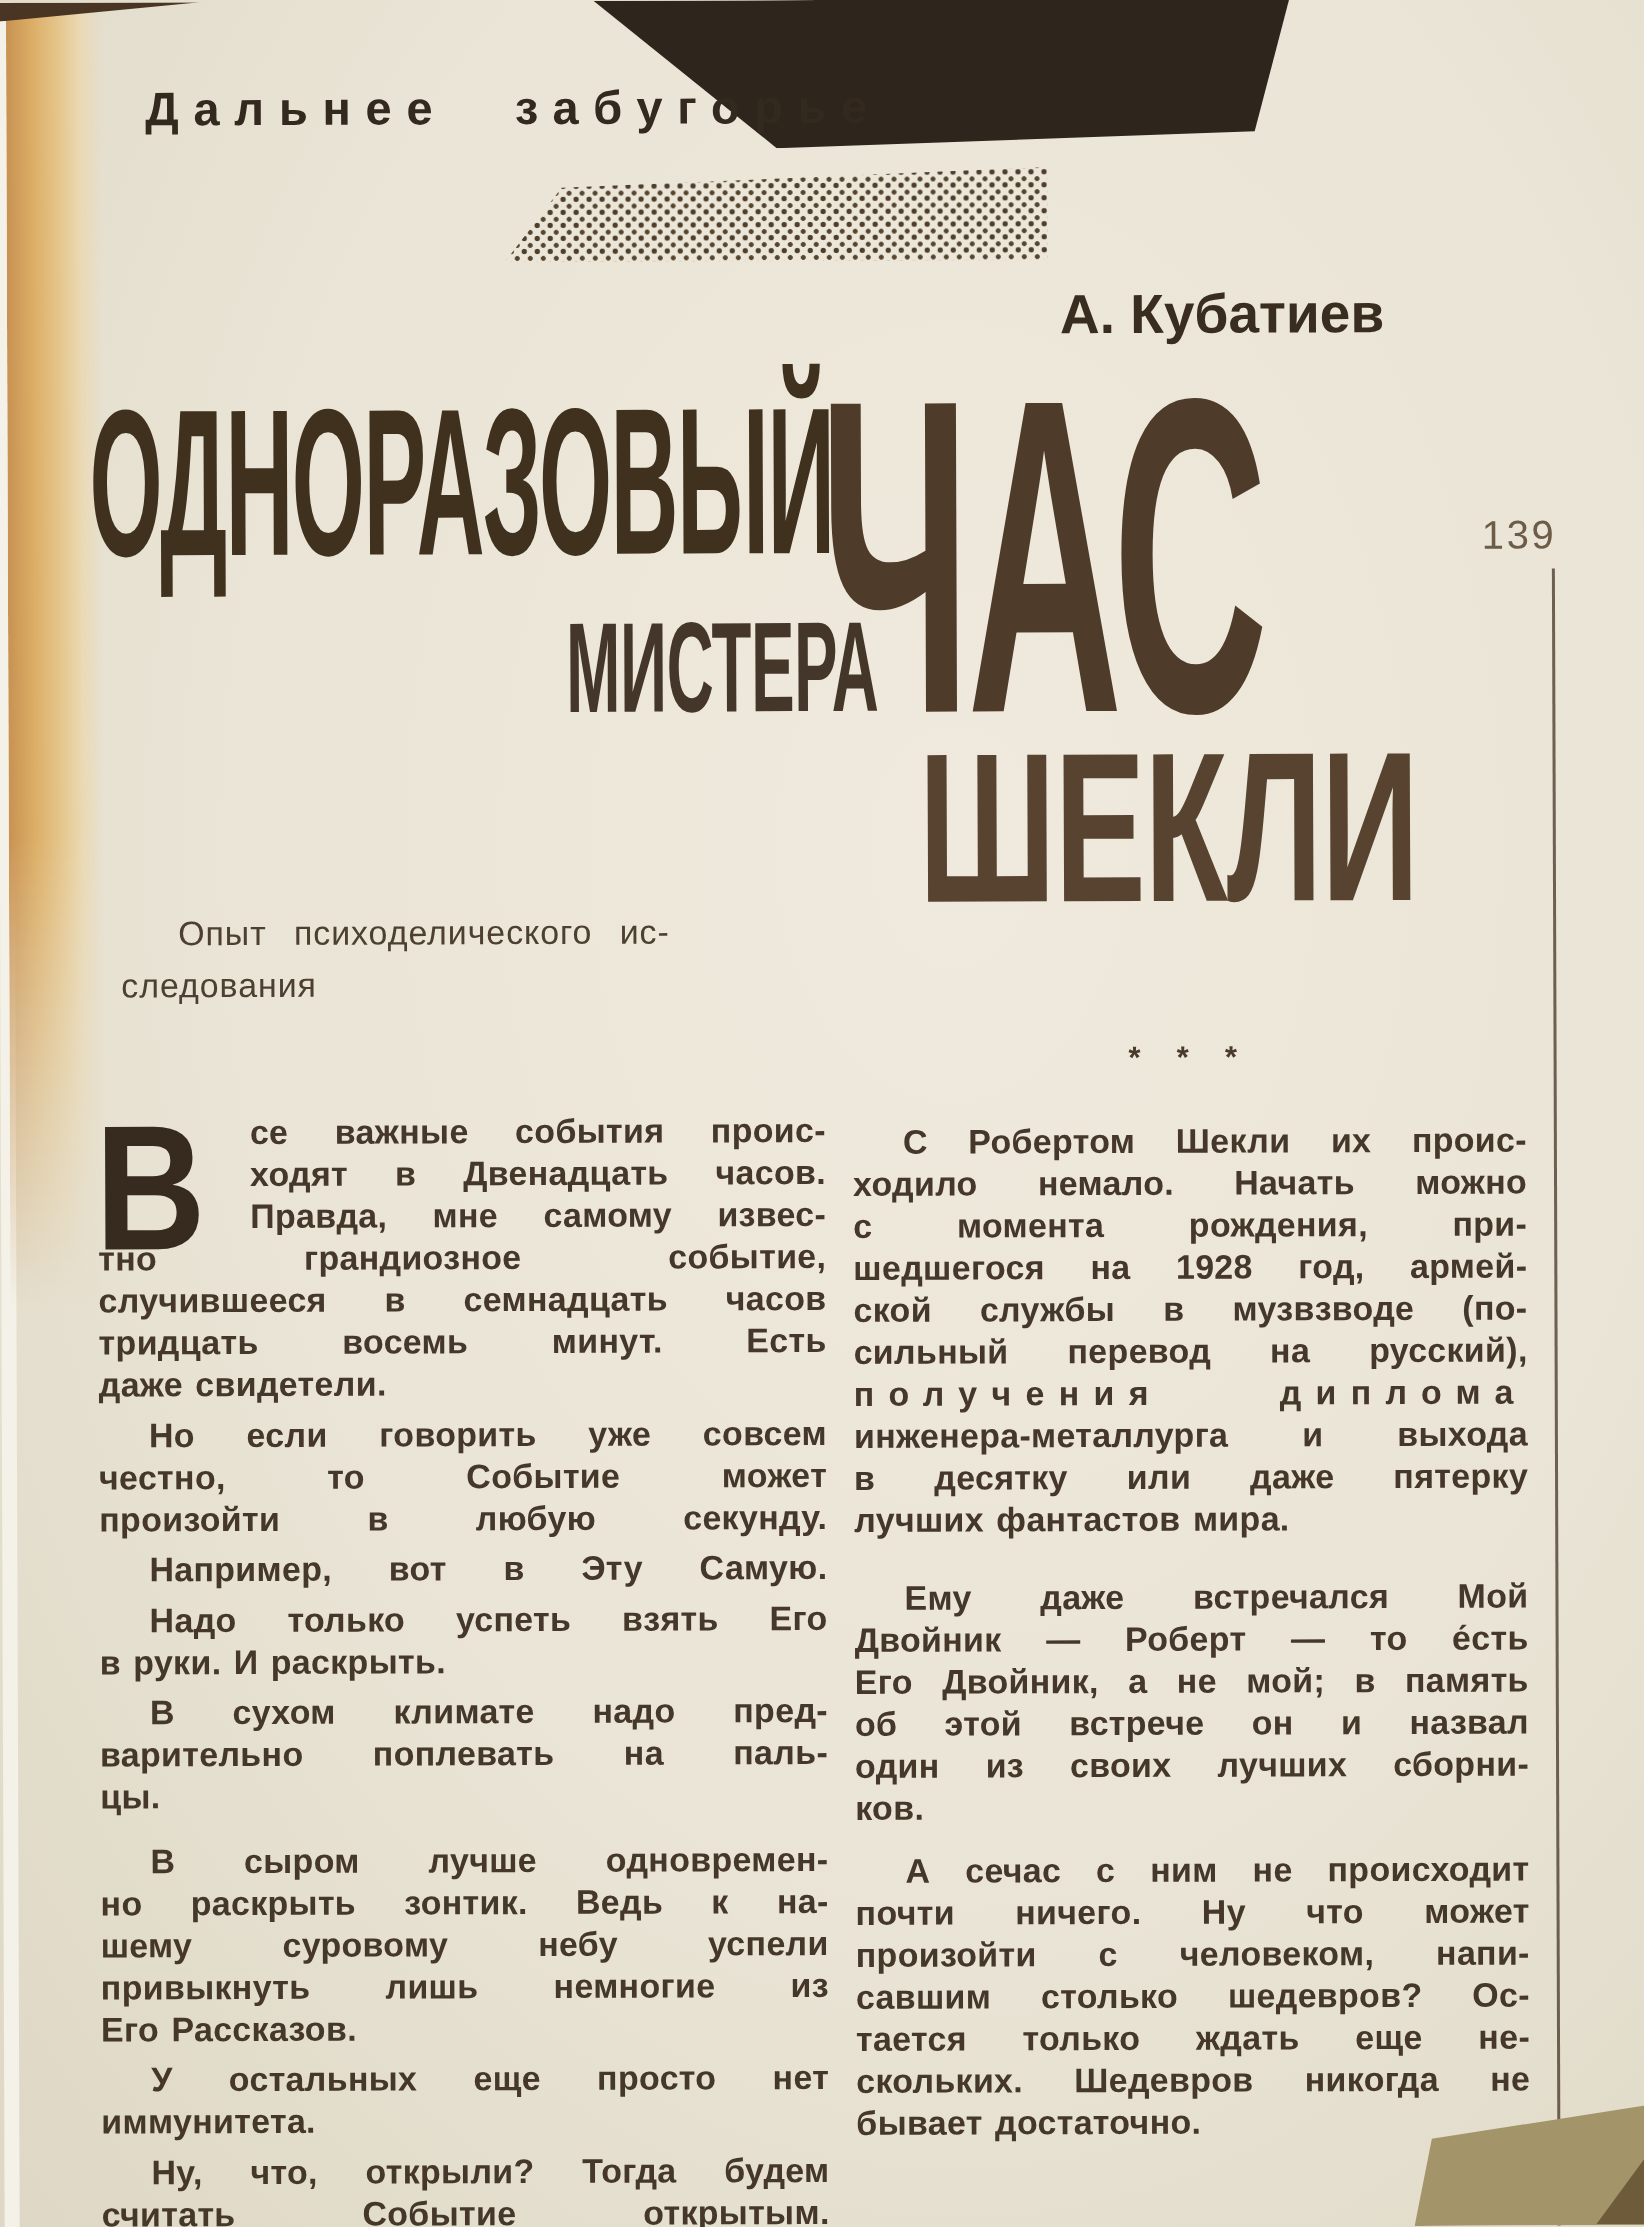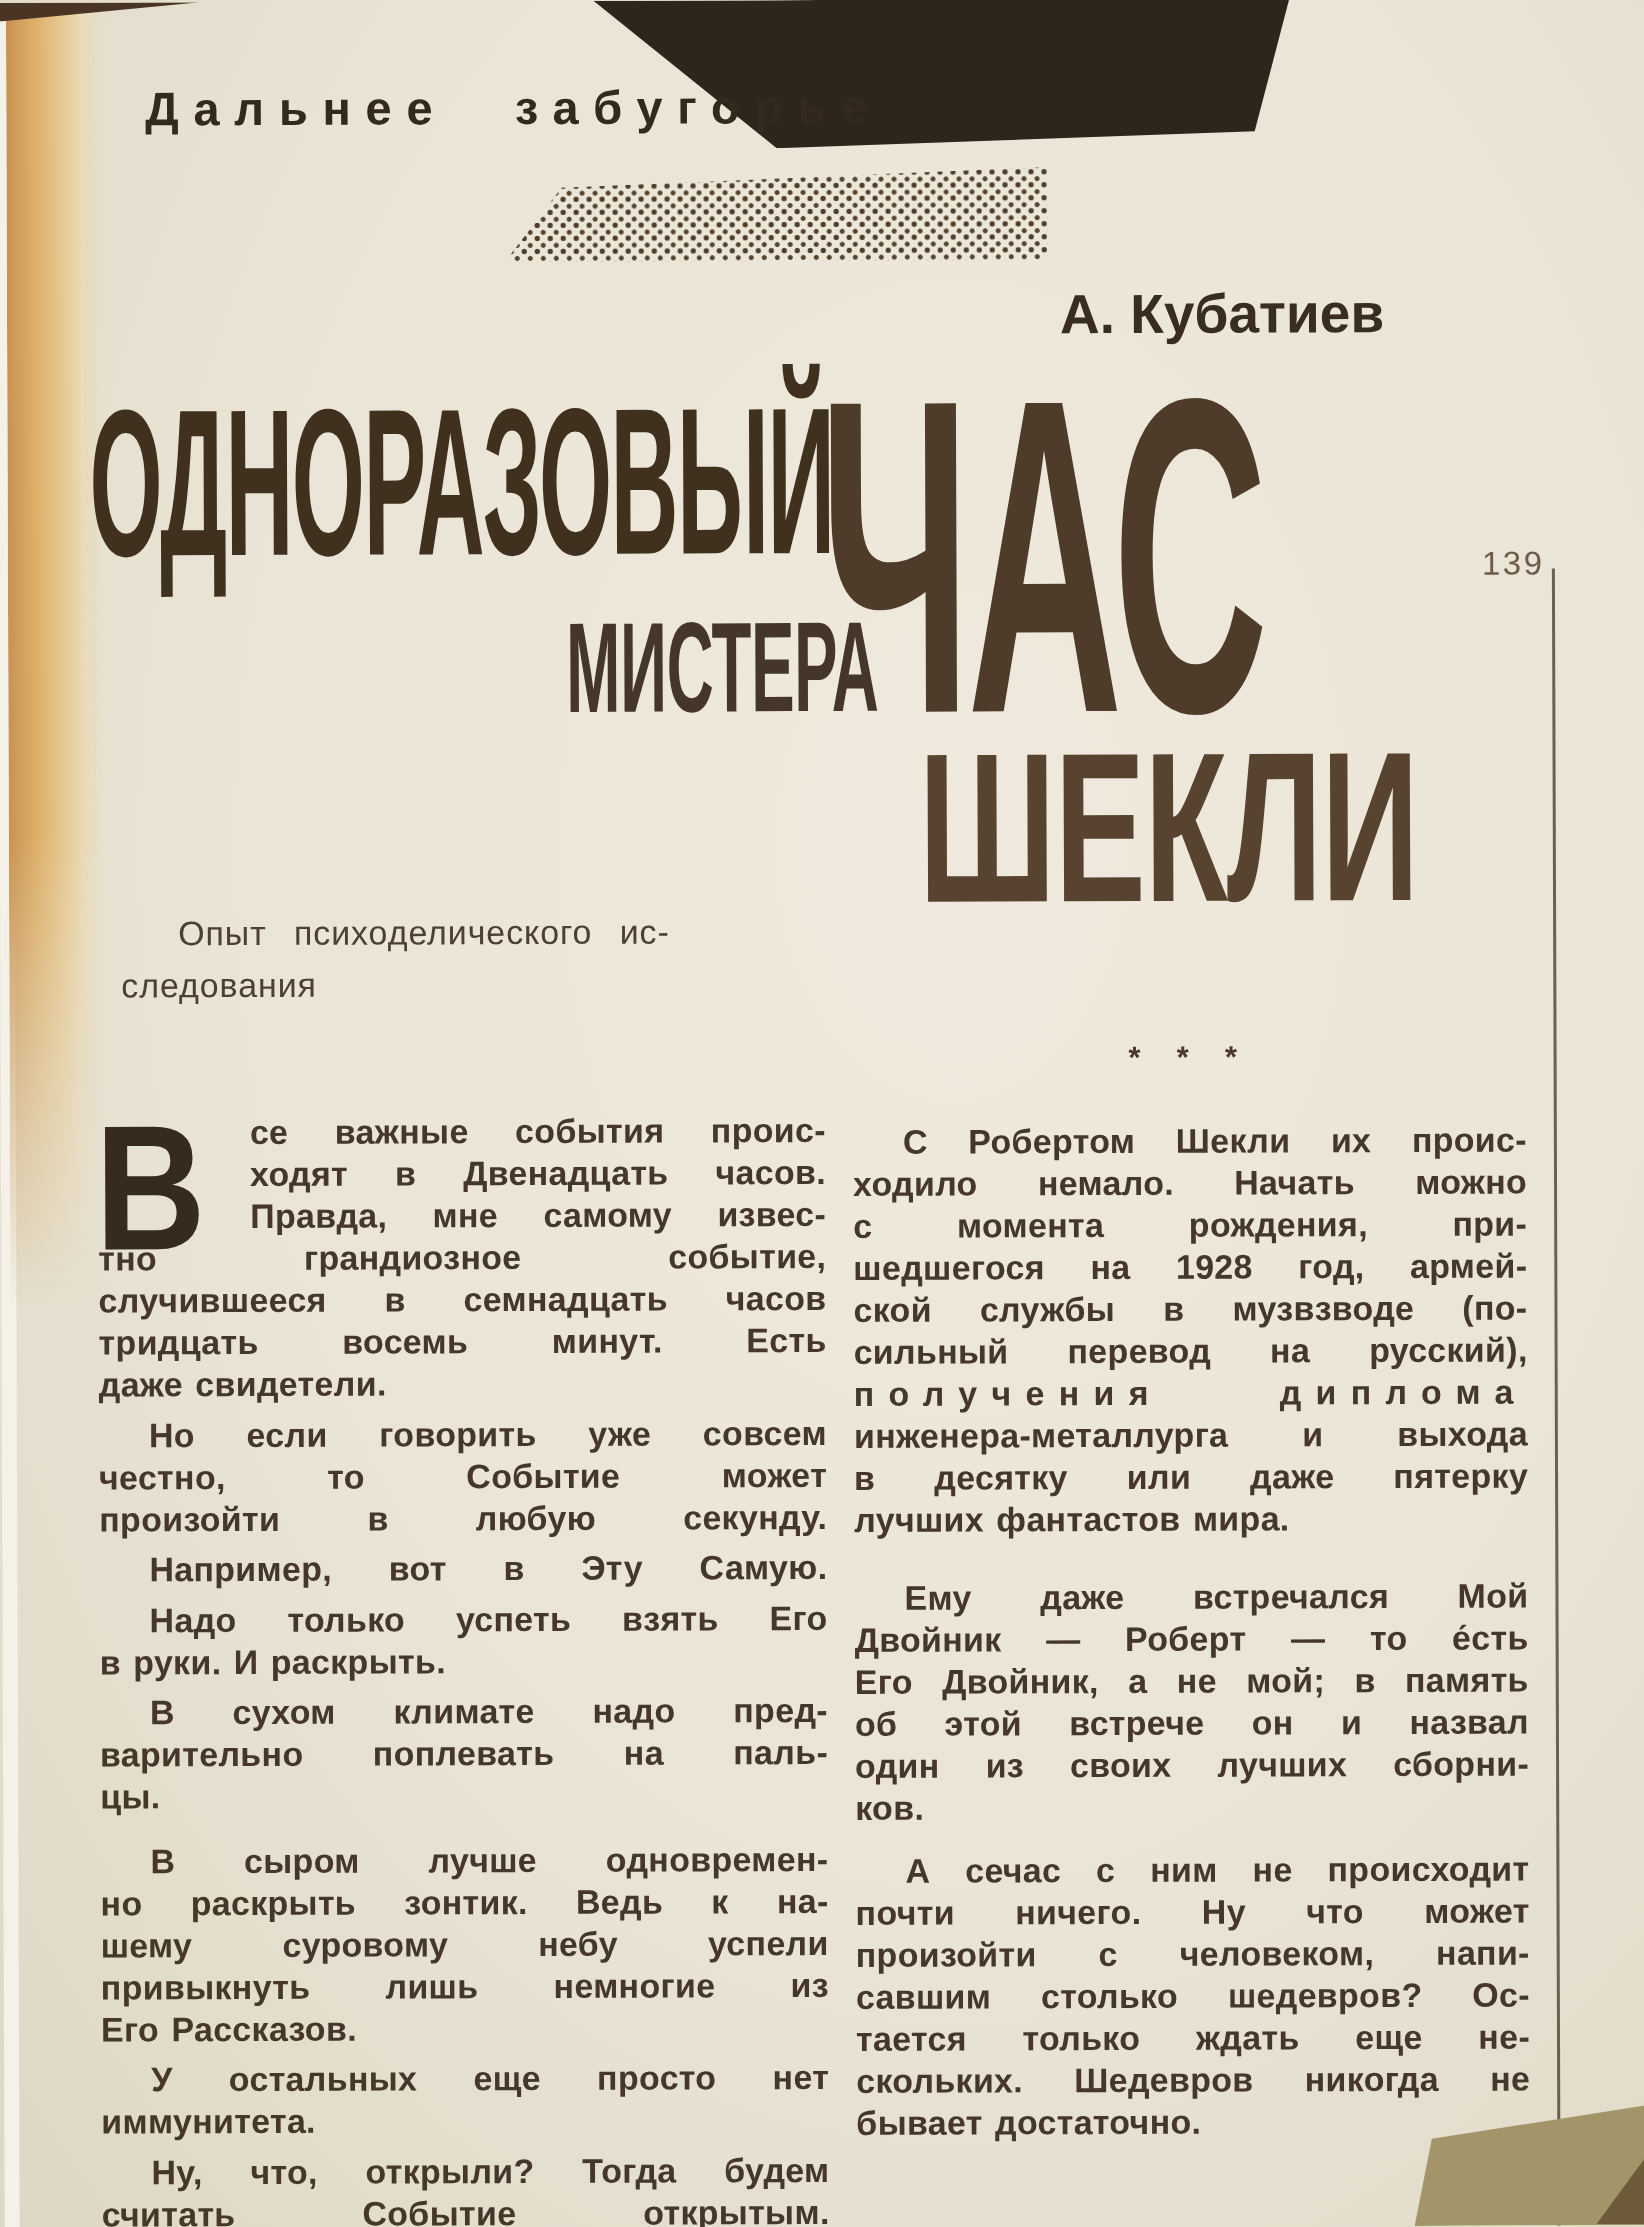--- a/index.html
+++ b/index.html
@@ -39,21 +39,21 @@
     letter-spacing:14.7px;word-spacing:40px;white-space:nowrap;
   }
   .author{
     left:1062px;top:283px;font-size:55px;font-weight:bold;color:#392d20;white-space:nowrap;
   }
   .t-word{font-weight:bold;line-height:1;white-space:nowrap;transform-origin:left top;}
   .t-odnorazoviy{left:91px;top:376px;font-size:209px;color:#40311f;transform:scaleX(0.45);letter-spacing:-3.4px;}
   .t-chas{left:821px;top:333px;font-size:448px;color:#4e3b2a;transform:scaleX(0.48);letter-spacing:-8.6px;}
   .t-mistera{left:567px;top:603px;font-size:128px;color:#45362a;transform:scaleX(0.51);letter-spacing:-0.9px;}
   .t-shekli{left:919px;top:722px;font-size:213px;color:#57432f;transform:scaleX(0.64);letter-spacing:-1.7px;}
-  .pagenum{left:1483px;top:515px;font-size:33px;color:#6d5c47;letter-spacing:2.6px;margin-top:32px;}
+  .pagenum{left:1483px;top:515px;font-size:40px;color:#6d5c47;letter-spacing:2.6px;}
   .vrule{left:1553px;top:571px;width:2.6px;height:1657px;background:#4f3f2f;opacity:.8;}
   .subtitle{left:121px;top:905px;width:707px;font-size:34px;color:#4e4031;line-height:52px;}
   .subtitle .s1{padding-left:57px;word-spacing:17px;letter-spacing:0.9px;}
   .subtitle .s2{letter-spacing:0.9px;}
   .sep{left:852px;top:1041px;width:674px;text-align:center;font-size:31px;font-weight:bold;
        color:#4a3a2a;letter-spacing:13.8px;}
   
   .col{color:#453729;font-weight:bold;font-size:34px;line-height:42px;word-spacing:2.6px;letter-spacing:0.3px;}
   .col-left{left:97px;top:1109px;width:728px;}
   .col-right{left:852px;top:1121px;width:674px;}

